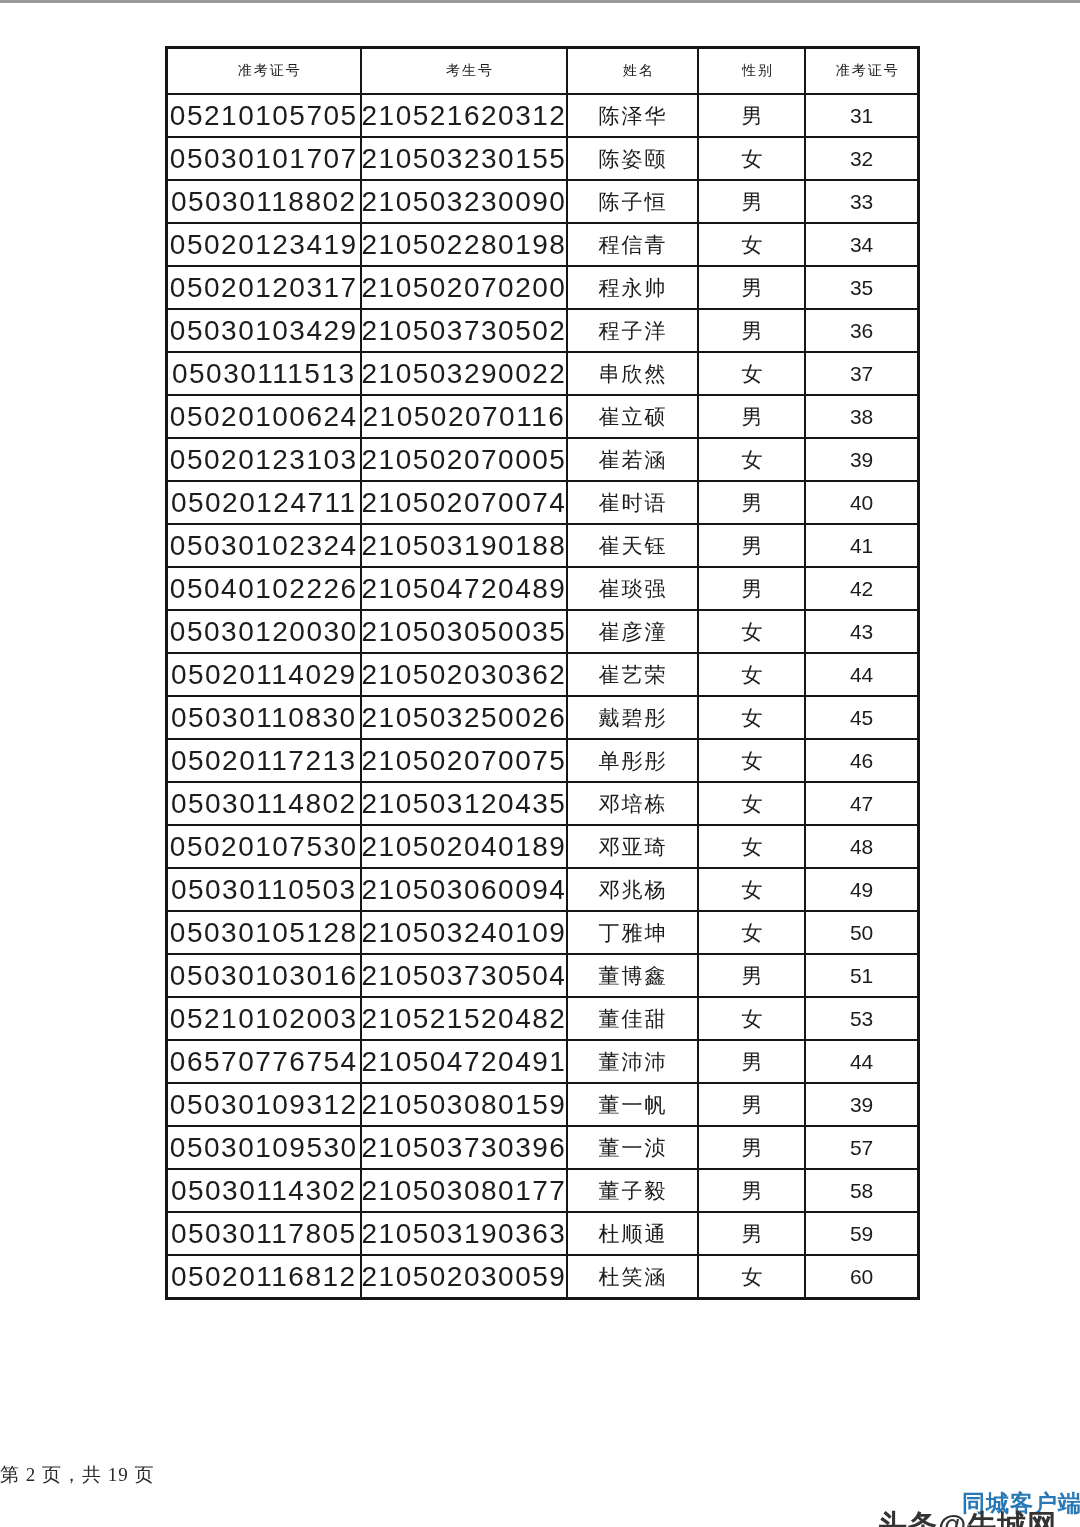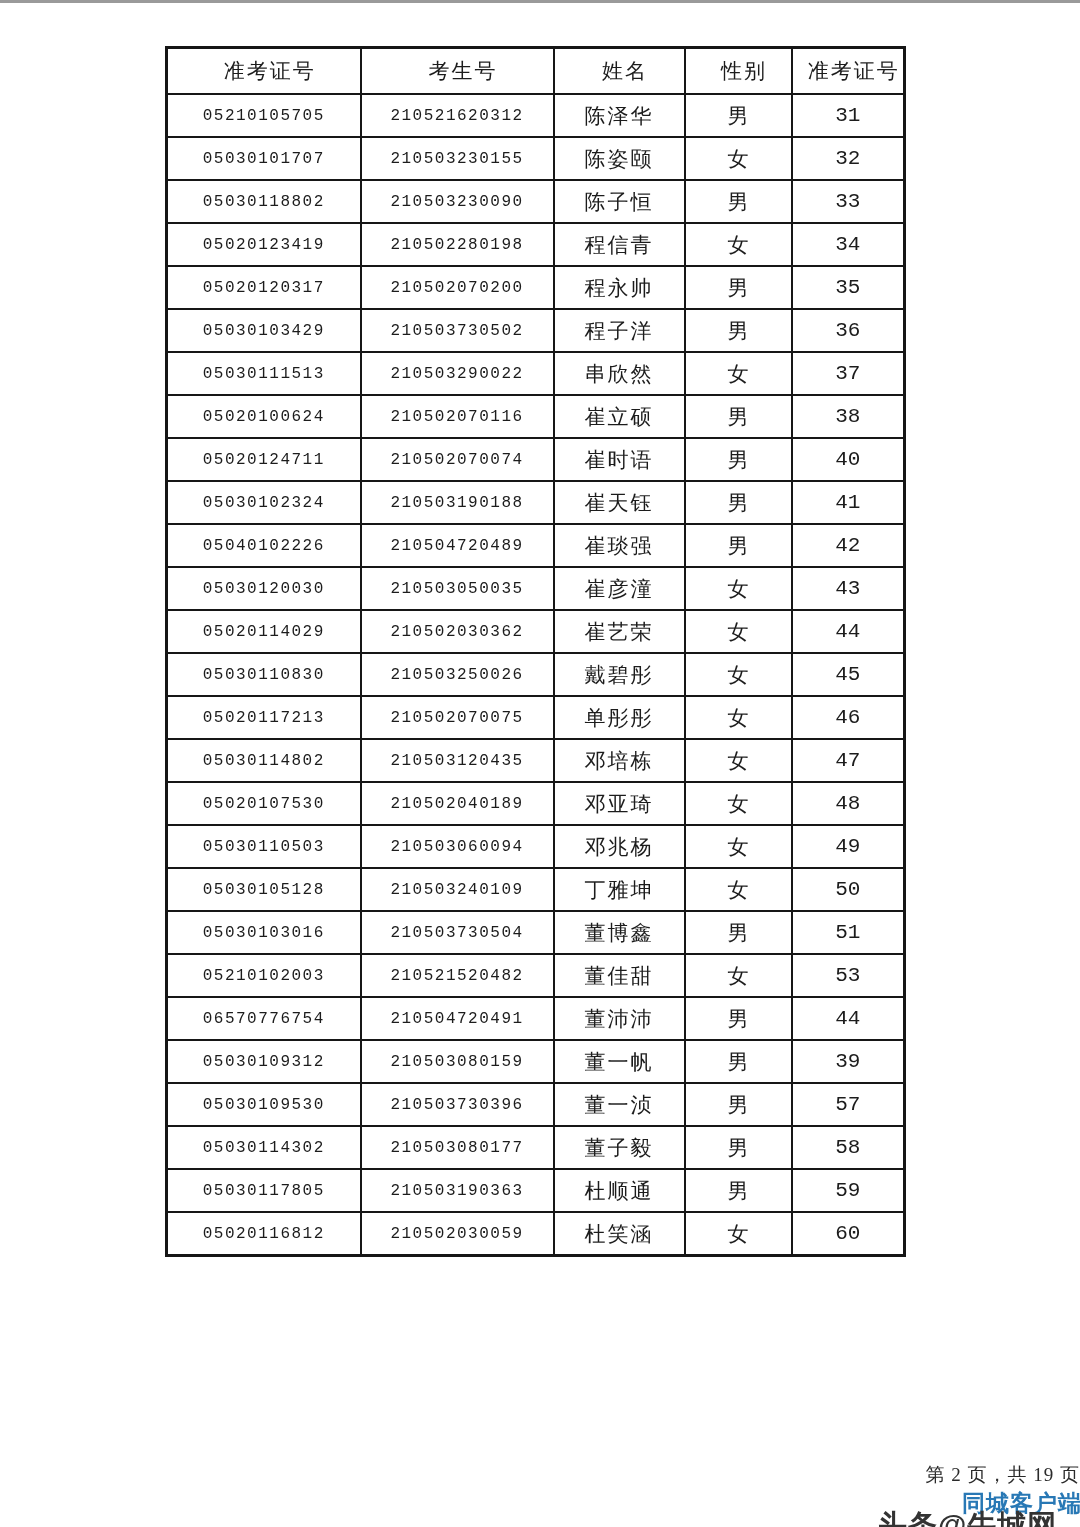--- a/index.html
+++ b/index.html
@@ -17,36 +17,36 @@
   table.roster{
     border-collapse:collapse;table-layout:fixed;
     border:3px solid #161616;
   }
   table.roster th, table.roster td{
     border:2px solid #161616;
     text-align:center;vertical-align:middle;
     padding:0;overflow:hidden;white-space:nowrap;
   }
   table.roster th{
-    height:44px;font-weight:normal;font-size:21px;letter-spacing:2px;padding-left:12px;
+    height:44px;font-weight:normal;font-size:14px;letter-spacing:2px;padding-left:12px;
   }
   table.roster td{height:41px;}
   td.num{
-    font-size:16px;letter-spacing:1.5px;
-    font-family:Liberation Mono, monospace;
+    font-size:28px;letter-spacing:1.5px;
+    font-family:Liberation Sans, sans-serif;
   }
   td.name{font-size:21px;letter-spacing:2px;}
   td.gender{font-size:21px;}
   td.serial{
-    font-family:Liberation Mono, monospace;
+    font-family:Liberation Sans, sans-serif;
     font-size:21px;
   }
   .footer{
     position:absolute;left:0;top:1462px;width:1080px;
-    text-align:right;font-size:19px;letter-spacing:1px;color:#2a2a2a;
+    text-align:left;font-size:19px;letter-spacing:1px;color:#2a2a2a;
   }
   .watermark{
     position:absolute;left:878px;top:1466px;width:200px;height:58px;
     font-family:"Liberation Sans","DejaVu Sans",sans-serif;
   }
   .watermark .wm-main{
     position:absolute;left:0;top:0;z-index:2;
     font-size:29px;font-weight:bold;color:#333333;letter-spacing:1px;
     white-space:nowrap;
     margin-top:40px;
@@ -131,20 +131,27 @@
           <td class="serial">37</td>
         </tr>
         <tr>
           <td class="num">05020100624</td>
           <td class="num">210502070116</td>
           <td class="name">崔立硕</td>
           <td class="gender">男</td>
           <td class="serial">38</td>
         </tr>
         <tr>
+          <td class="num">05020123103</td>
+          <td class="num">210502070005</td>
+          <td class="name">崔若涵</td>
+          <td class="gender">女</td>
+          <td class="serial">39</td>
+        </tr>
+        <tr>
           <td class="num">05020124711</td>
           <td class="num">210502070074</td>
           <td class="name">崔时语</td>
           <td class="gender">男</td>
           <td class="serial">40</td>
         </tr>
         <tr>
           <td class="num">05030102324</td>
           <td class="num">210503190188</td>
           <td class="name">崔天钰</td>

